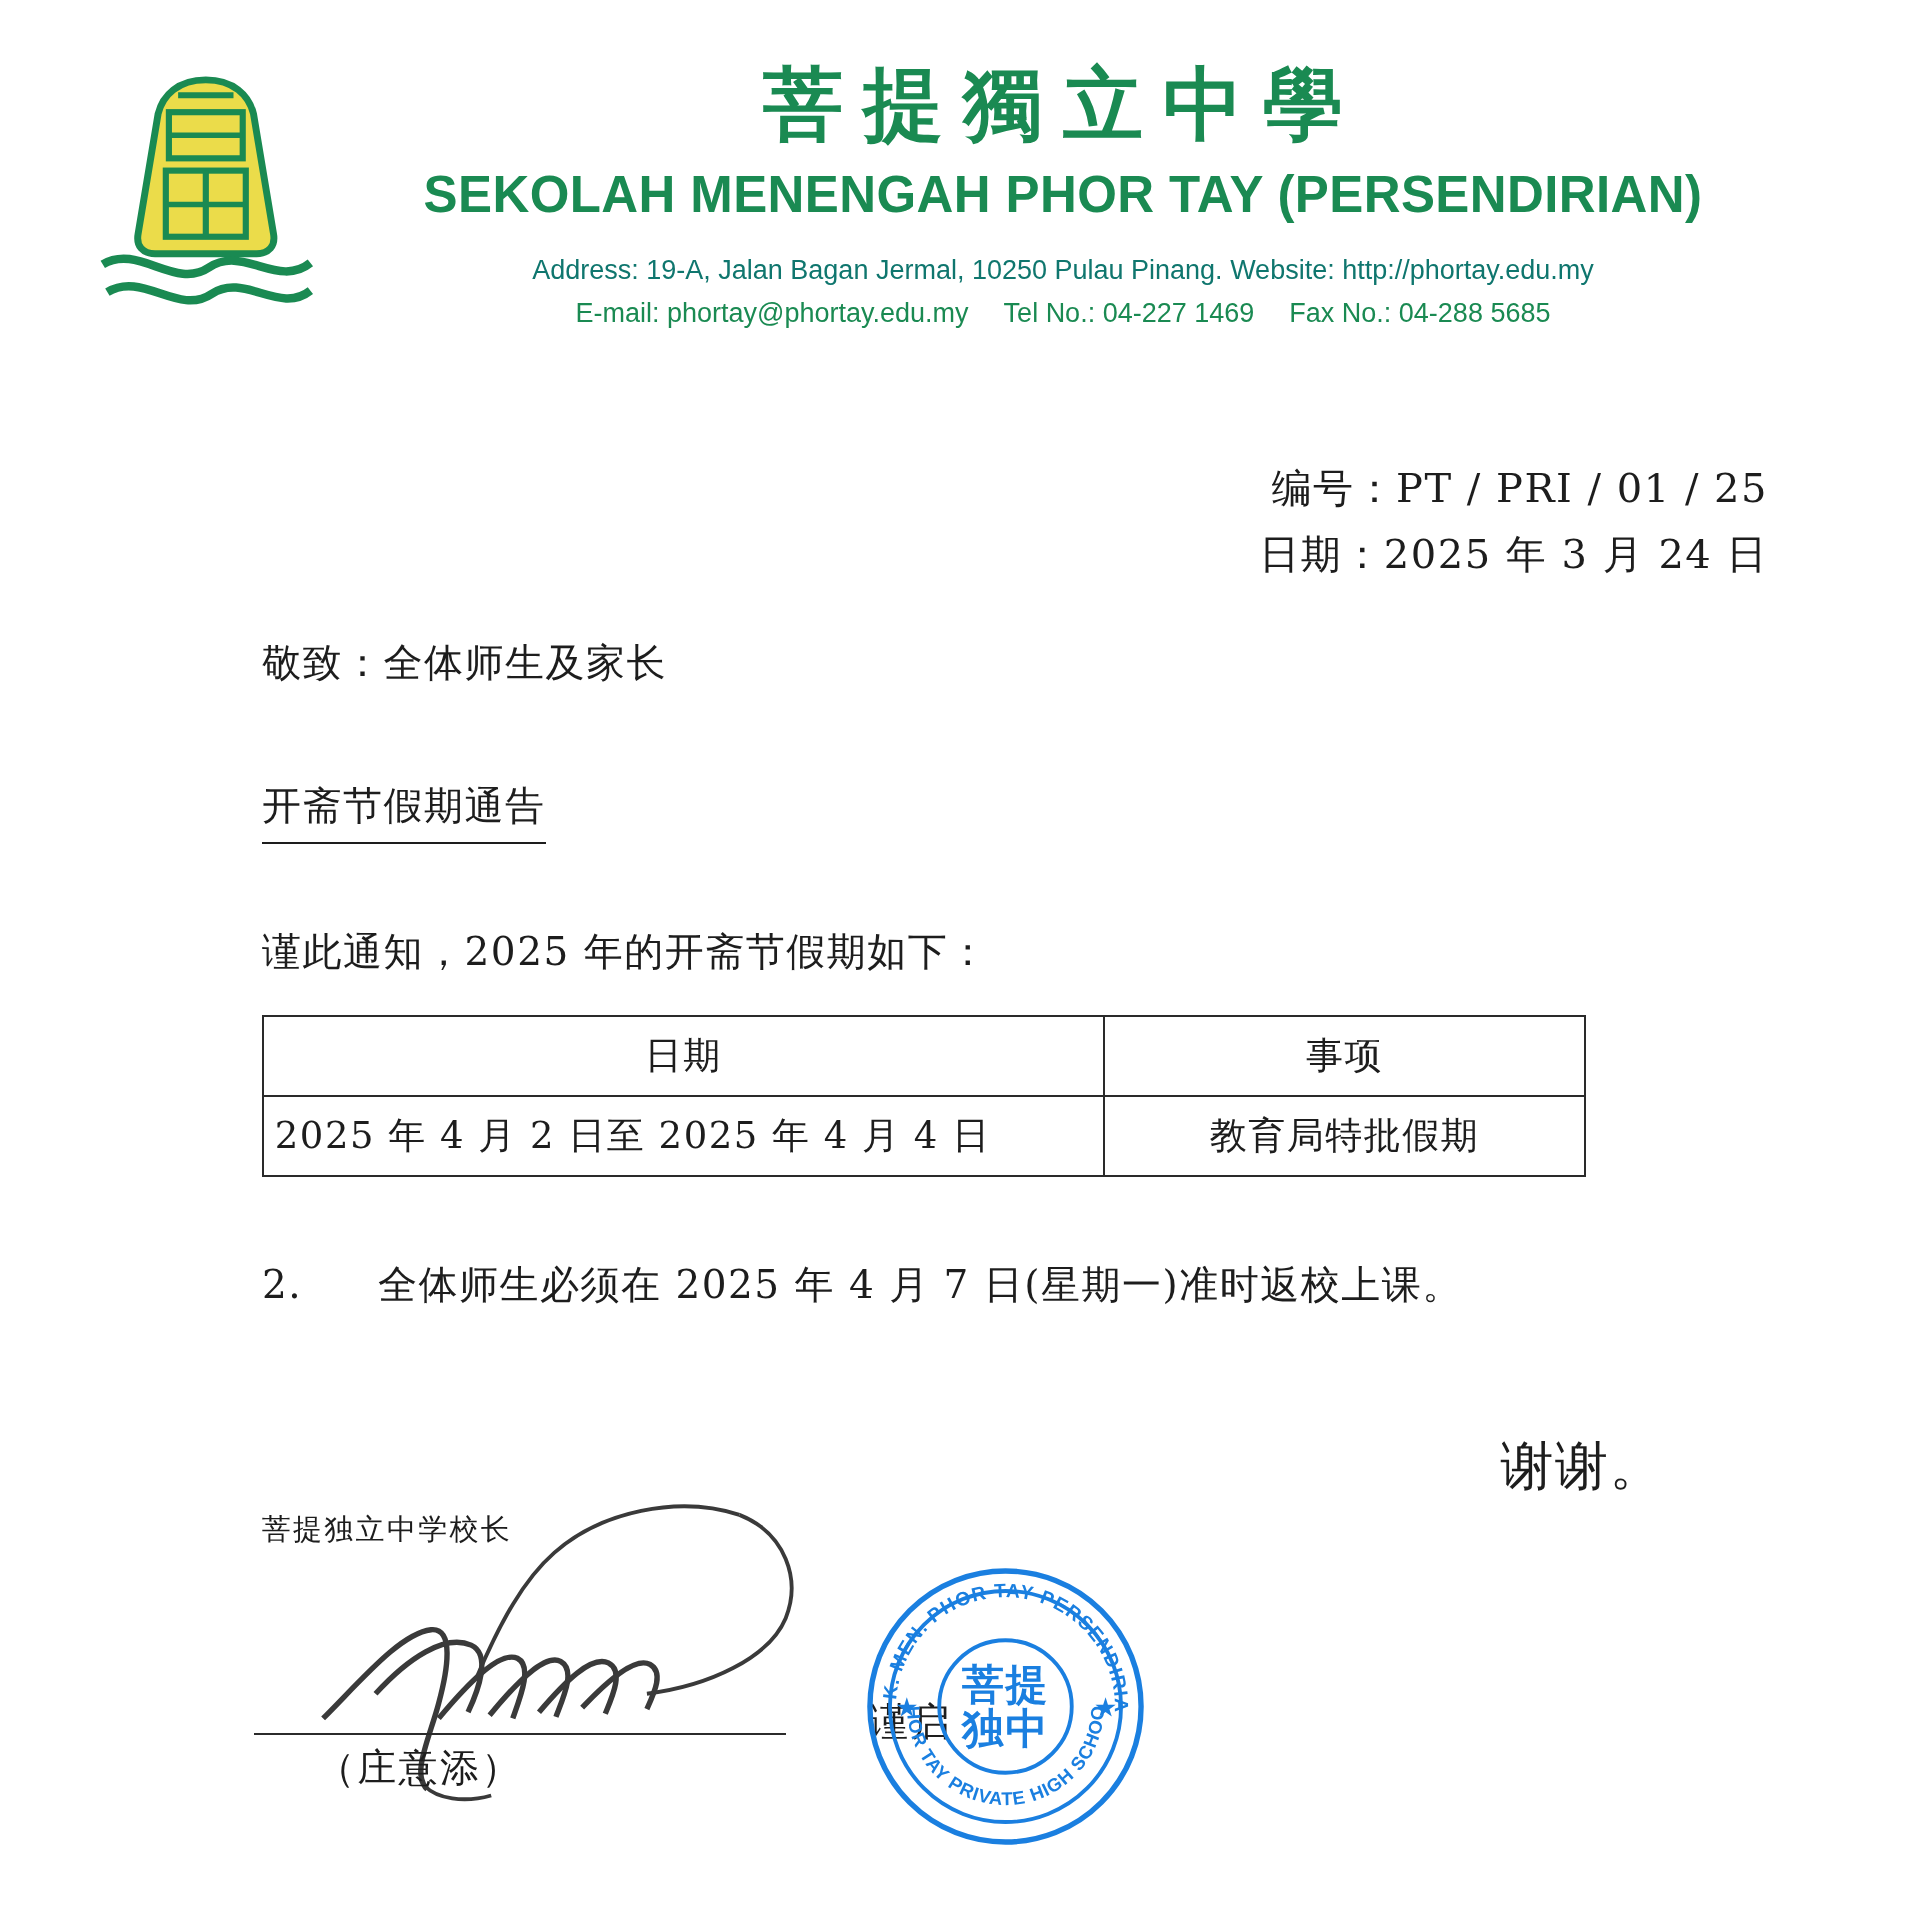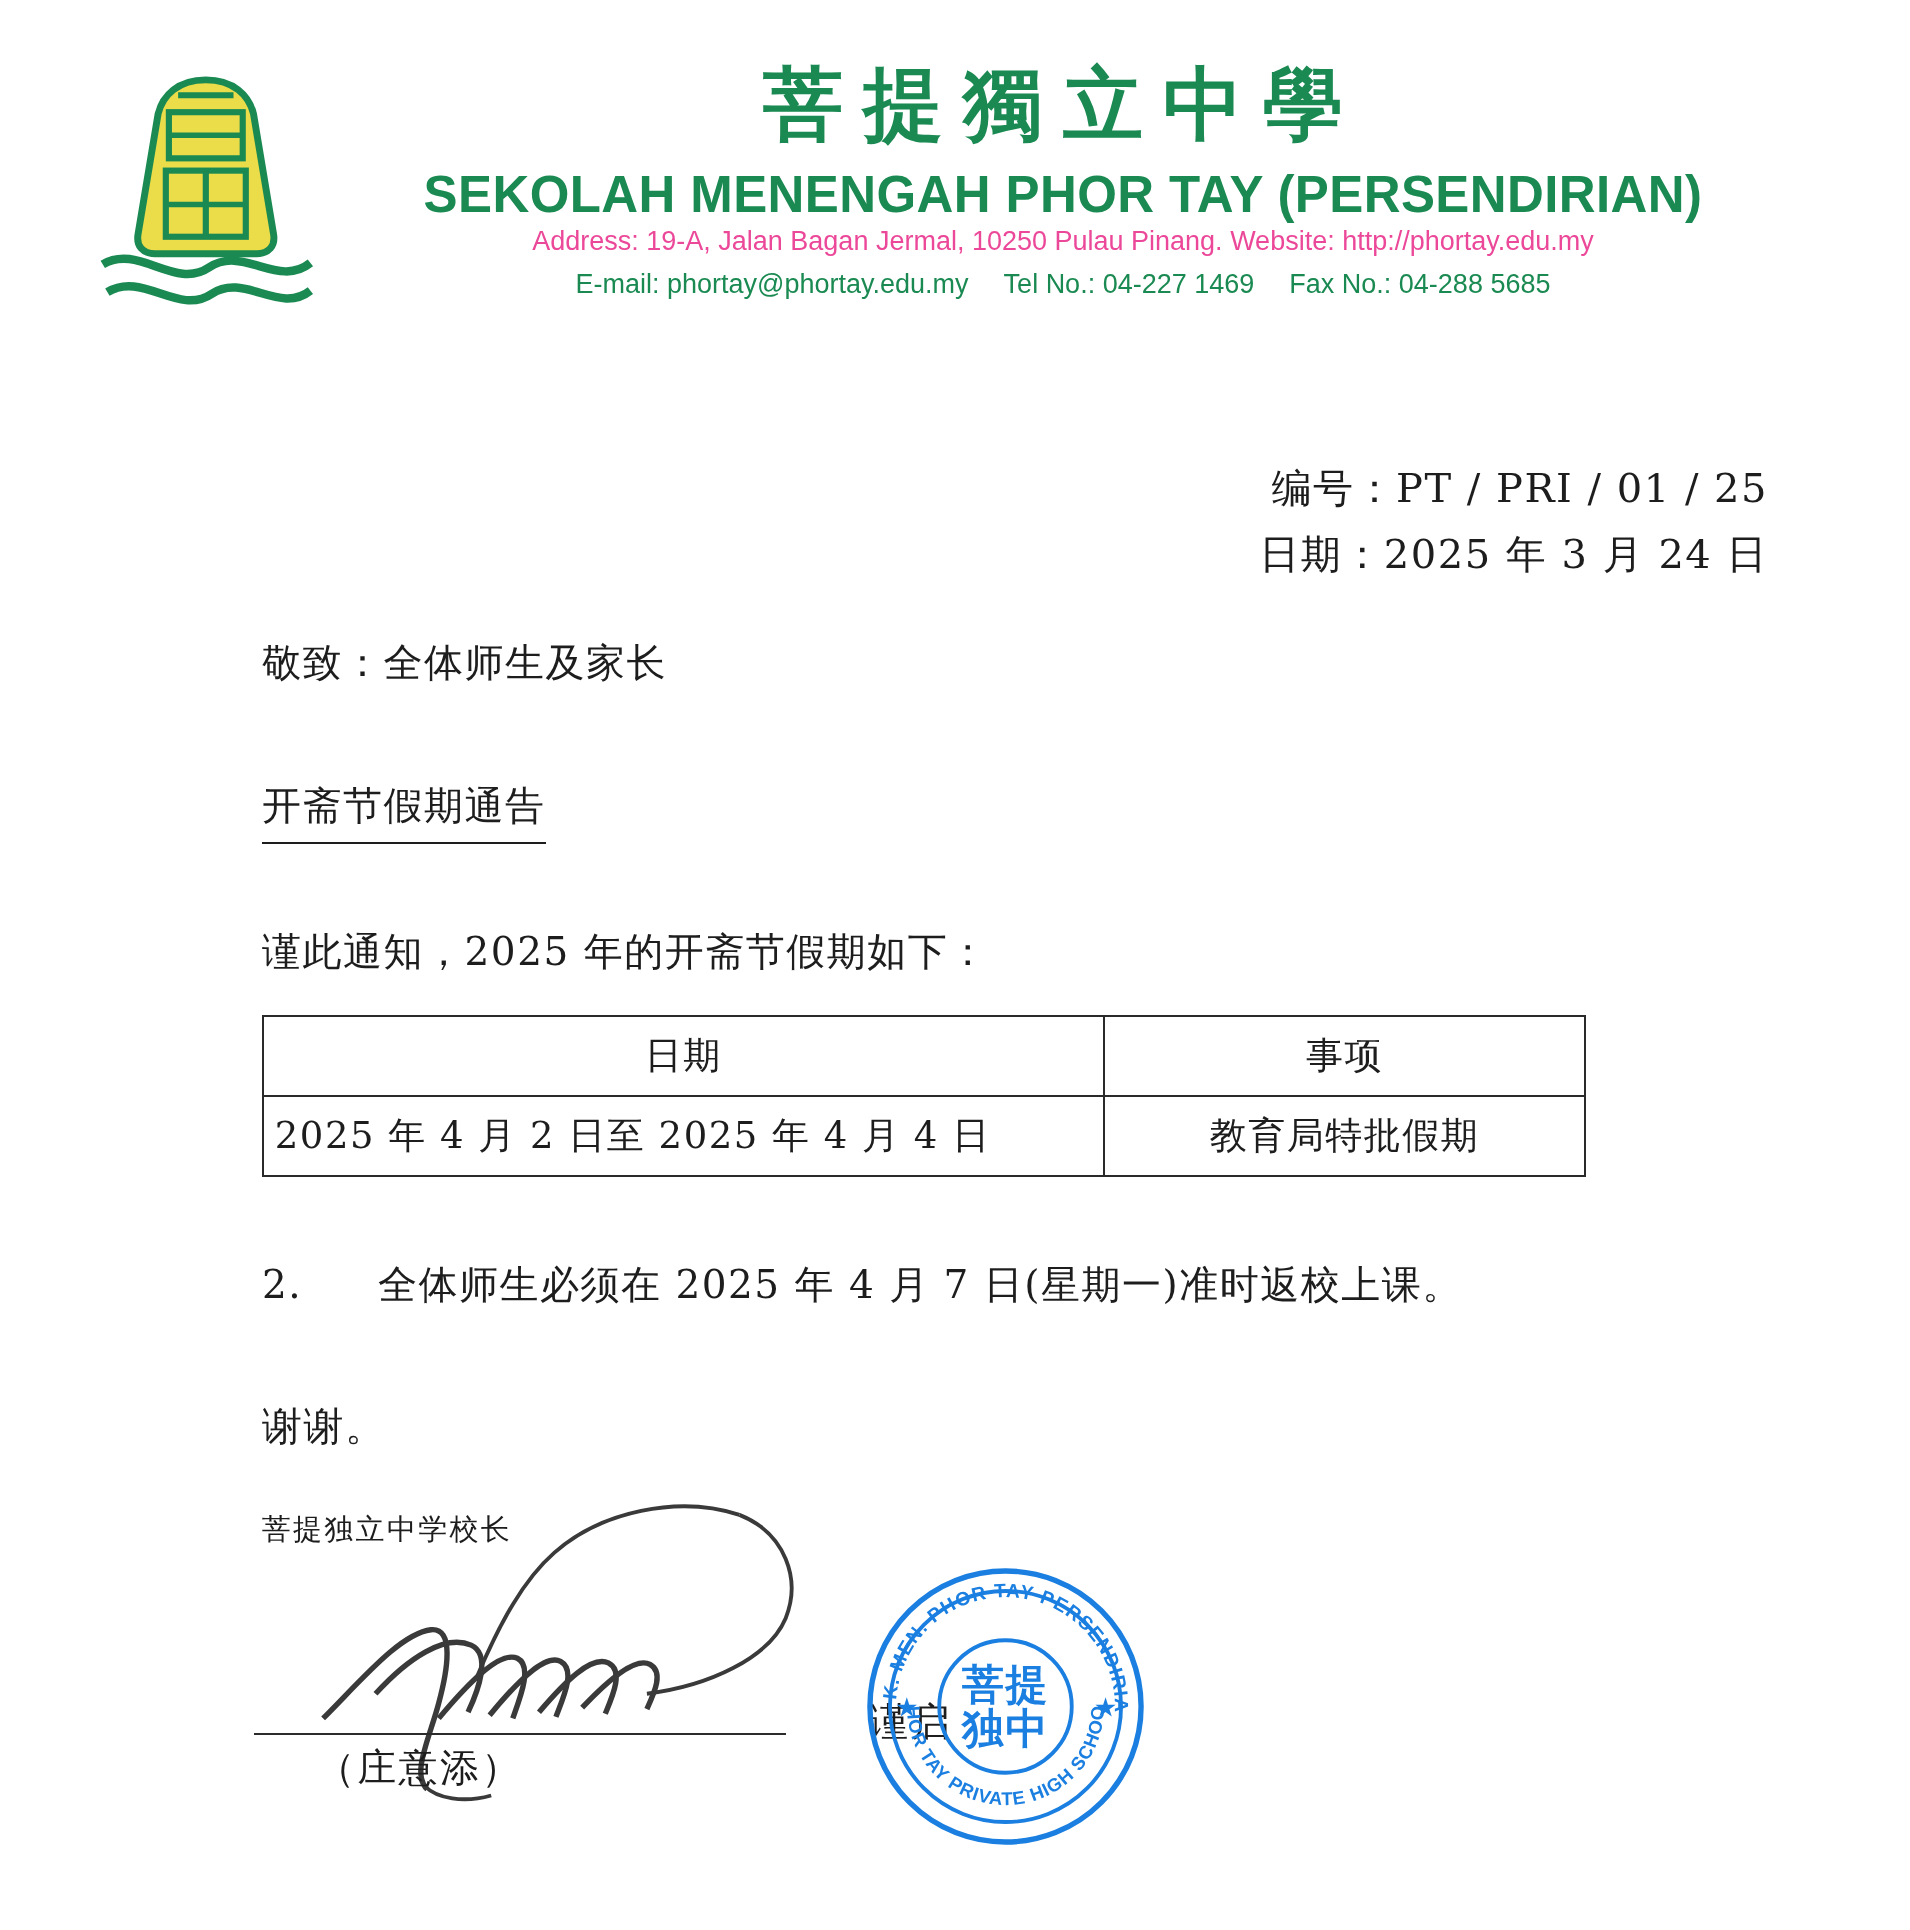--- a/index.html
+++ b/index.html
@@ -53,22 +53,22 @@
     font-size: 51px;
     font-weight: 700;
     color: #1a8a52;
     letter-spacing: 0.4px;
     margin-top: 10.8px;
     white-space: nowrap;
   }
   .addr-line {
     font-family: "Liberation Sans", sans-serif;
     font-size: 27px;
-    color: #ec4899;
-    margin-top: 2px;
+    color: #0f766e;
+    margin-top: 31px;
     white-space: nowrap;
   }
   .addr-line2 {
     font-family: "Liberation Sans", sans-serif;
     font-size: 27px;
     color: #1a8a52;
     margin-top: 12.3px;
     white-space: nowrap;
   }
   .addr-line2 .gap { display: inline-block; width: 35px; }
@@ -139,23 +139,24 @@
   th.col-date { width: 817px; }
   th.col-item { width: 458px; }
 
   .para2 {
     margin-top: 77px;
     letter-spacing: 1.5px;
     font-size: 39px;
   }
   .para2 .num { display: inline-block; width: 116px; }
   .thanks {
-    margin-top: 77px;
-    letter-spacing: 1.5px;
-    font-size: 40px;
+    margin-top: 107px;
+    letter-spacing: 1.5px;
+    font-size: 53px;
+    text-align: right;
   }
 
   
   .sign-area {
     position: absolute;
     left: 254px;
     top: 1510px;
     width: 1387px;
     height: 401px;
   }

